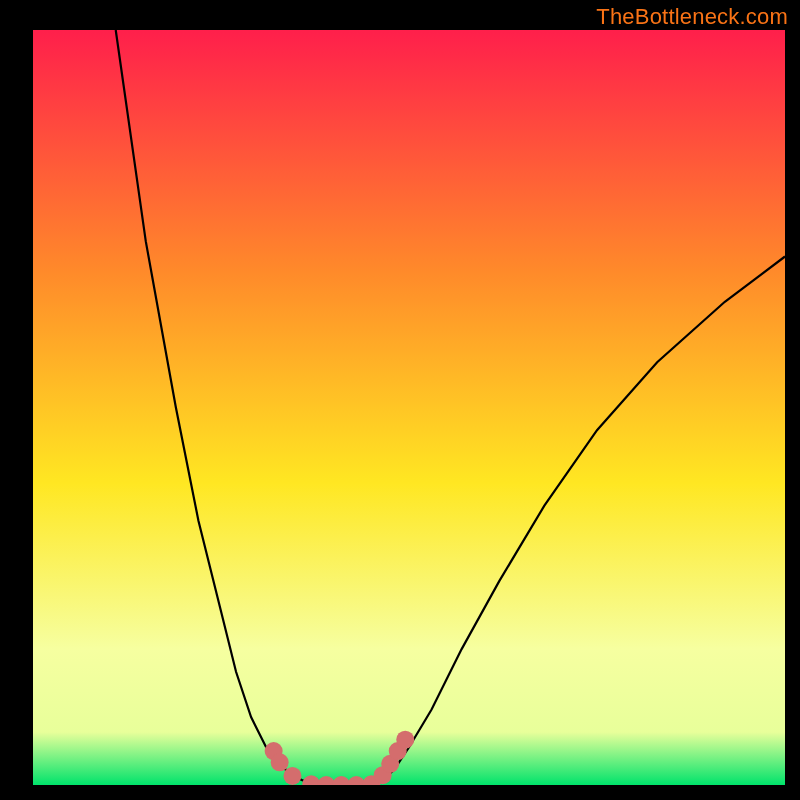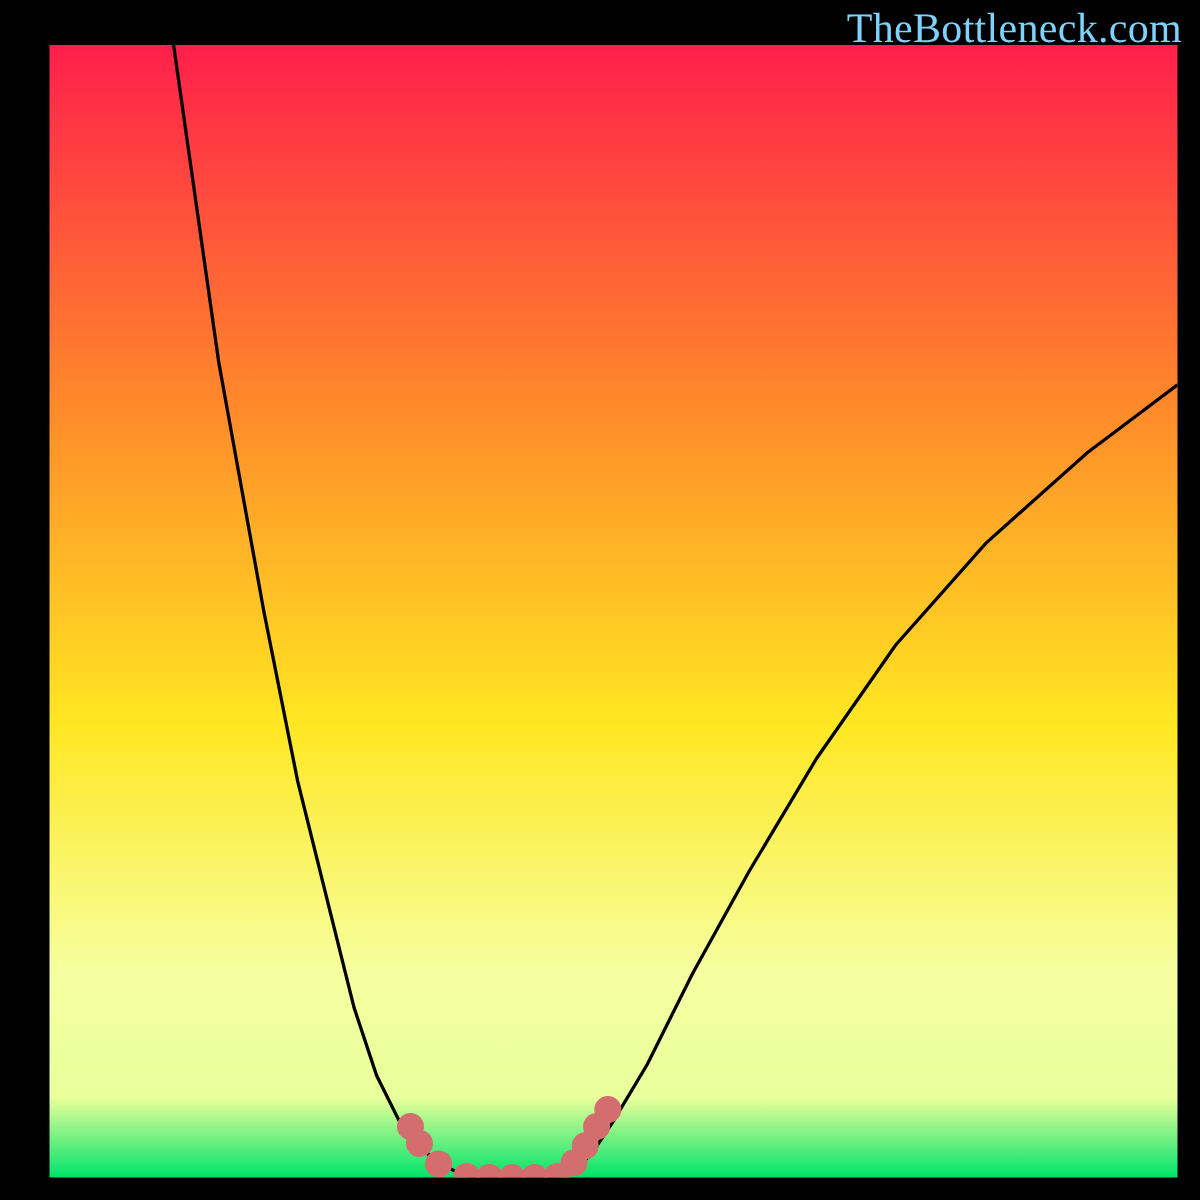--- a/index.html
+++ b/index.html
@@ -14,26 +14,26 @@
   .frame {
     position: relative;
     width: 800px;
     height: 800px;
     background: #000;
   }
   .watermark {
     position: absolute;
     top: 4px;
     right: 12px;
-    color: #7dd3fc;
-    font-size: 28px;
+    color: #f97316;
+    font-size: 22px;
     font-weight: 500;
     letter-spacing: 0.2px;
     z-index: 5;
-    font-family: Liberation Serif, serif;
+    font-family: Liberation Sans, sans-serif;
   }
   .plot-svg {
     position: absolute;
     left: 0;
     top: 0;
     width: 800px;
     height: 800px;
   }
 </style>
 </head>

